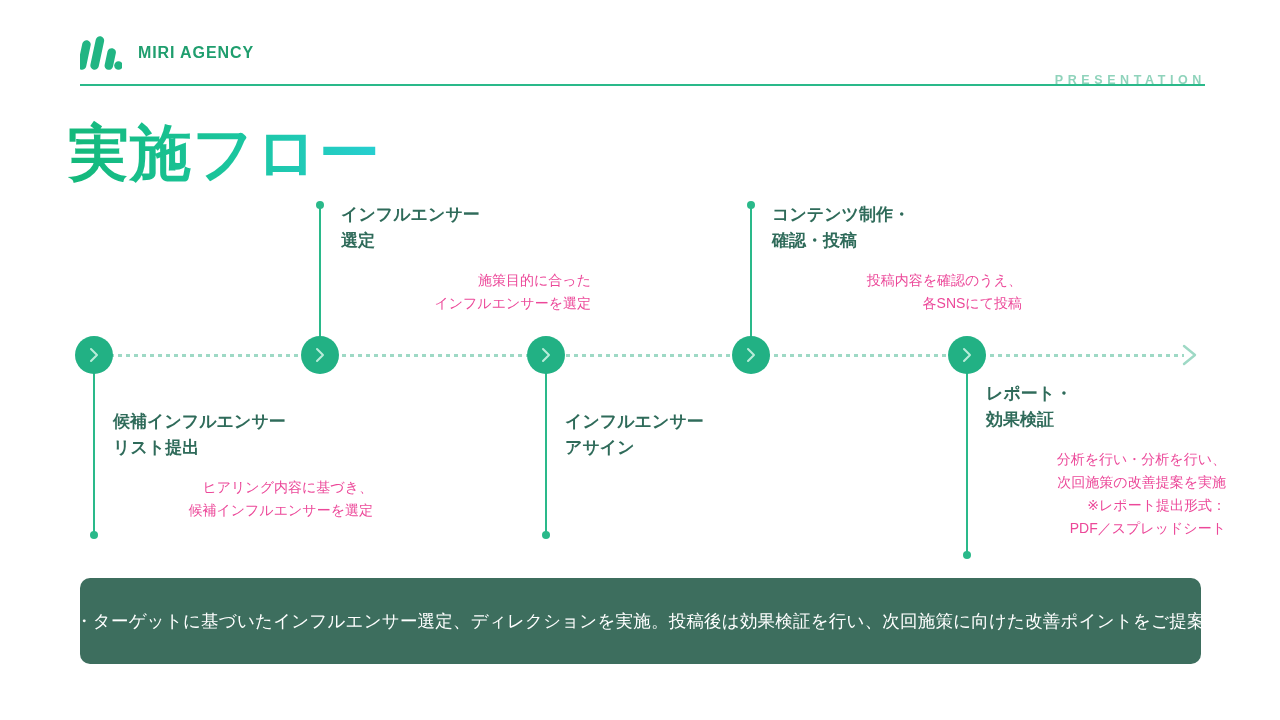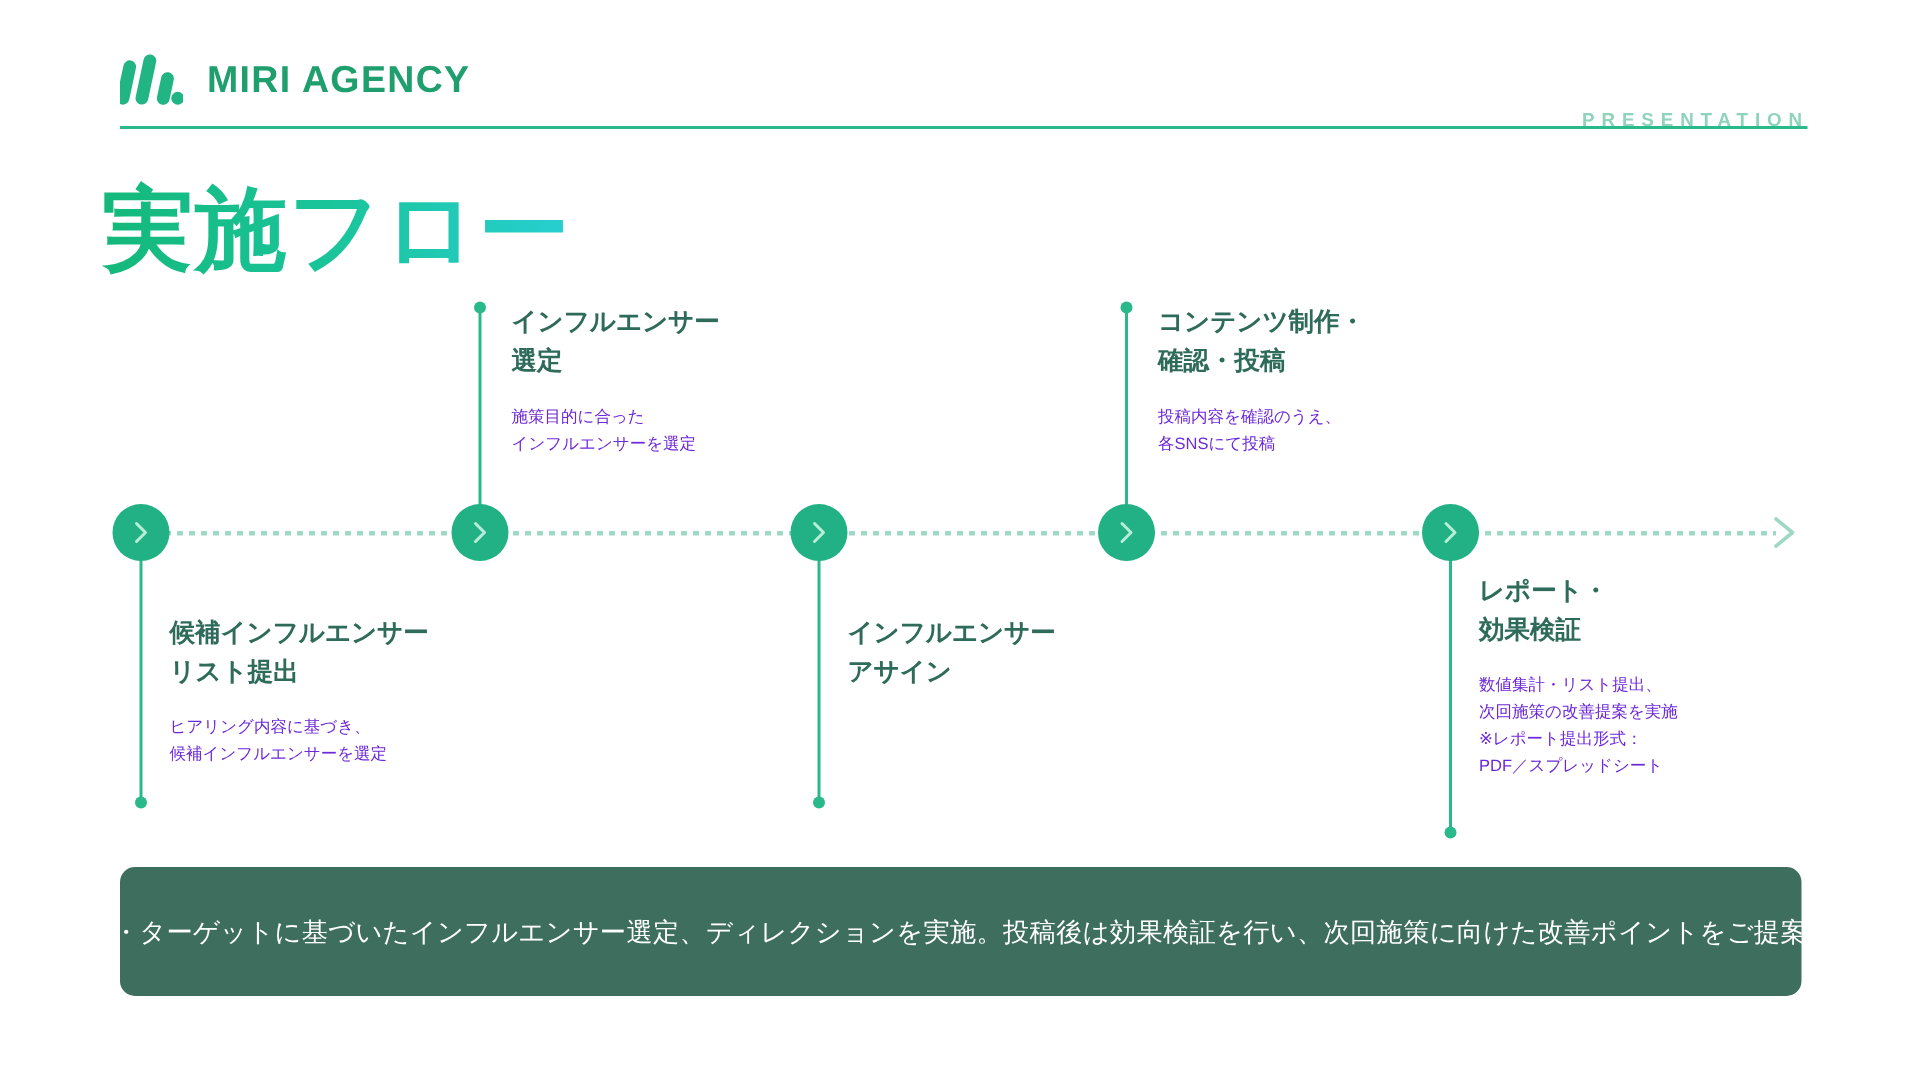--- a/index.html
+++ b/index.html
@@ -12,21 +12,21 @@
   .slide { position: relative; width: 1280px; height: 720px; background: #ffffff; }
 
   
   .header { position: absolute; left: 0; top: 0; width: 1280px; height: 90px; }
   .logo-wrap {
     position: absolute; left: 80px; top: 36px;
     display: flex; align-items: center; gap: 16px;
   }
   .logo-mark { width: 42px; height: 34px; display: block; }
   .logo-text {
-    font-size: 25px; font-weight: bold; letter-spacing: 0.9px;
+    font-size: 16px; font-weight: bold; letter-spacing: 0.9px;
     color: #1f9e6e; white-space: nowrap;
   }
   .header-tag {
     position: absolute; right: 74px; top: 45px;
     font-size: 12.5px; letter-spacing: 4.6px; font-weight: bold;
     color: #8fd3bb; white-space: nowrap; margin-top: 28px;
   }
   .header-rule {
     position: absolute; left: 80px; top: 84px; width: 1125px; height: 2px;
     background: #2ab98a;
@@ -68,22 +68,22 @@
   }
 
   
   .step-block { position: absolute; }
   .step-head {
     font-size: 17px; font-weight: bold; line-height: 1.55;
     color: #2f6b5a; white-space: pre-line;
   }
   .step-body {
     margin-top: 14px;
-    font-size: 11px; font-weight: normal; line-height: 1.65;
-    color: #6d28d9; white-space: pre-line;
+    font-size: 14px; font-weight: normal; line-height: 1.65;
+    color: #ec4899; white-space: pre-line; text-align: right;
   }
   .step-block.above .step-head { color: #2f6b5a; }
 
   
   .banner {
     position: absolute; left: 80px; top: 578px; width: 1121px; height: 86px;
     background: #3d6e5e; border-radius: 10px;
     display: flex; flex-direction: row; align-items: center; justify-content: center;
   }
   .banner-line {
@@ -176,21 +176,21 @@
     <div class="stem" style="left:966px; top:373px; height:182px;"></div>
     <div class="stem-dot" style="left:963px; top:551px;"></div>
     <div class="node" style="left:948px; top:336px;">
       <svg width="16" height="18" viewBox="0 0 16 18">
         <path d="M5 3 L11 9 L5 15" fill="none" stroke="#b9ecd9" stroke-width="2" stroke-linecap="round" stroke-linejoin="round"></path>
       </svg>
     </div>
     <div class="step-block below" style="left:986px; top:381px; width:240px;">
       <div class="step-head">レポート・
 効果検証</div>
-      <div class="step-body">数値集計・リスト提出、
+      <div class="step-body">分析を行い・分析を行い、
 次回施策の改善提案を実施
 ※レポート提出形式：
 PDF／スプレッドシート</div>
     </div>
 
   </div>
 
   <div class="banner">
     <div class="banner-line">施策目的・ターゲットに基づいたインフルエンサー選定、ディレクションを実施。</div>
     <div class="banner-line">投稿後は効果検証を行い、次回施策に向けた改善ポイントをご提案します。</div>

